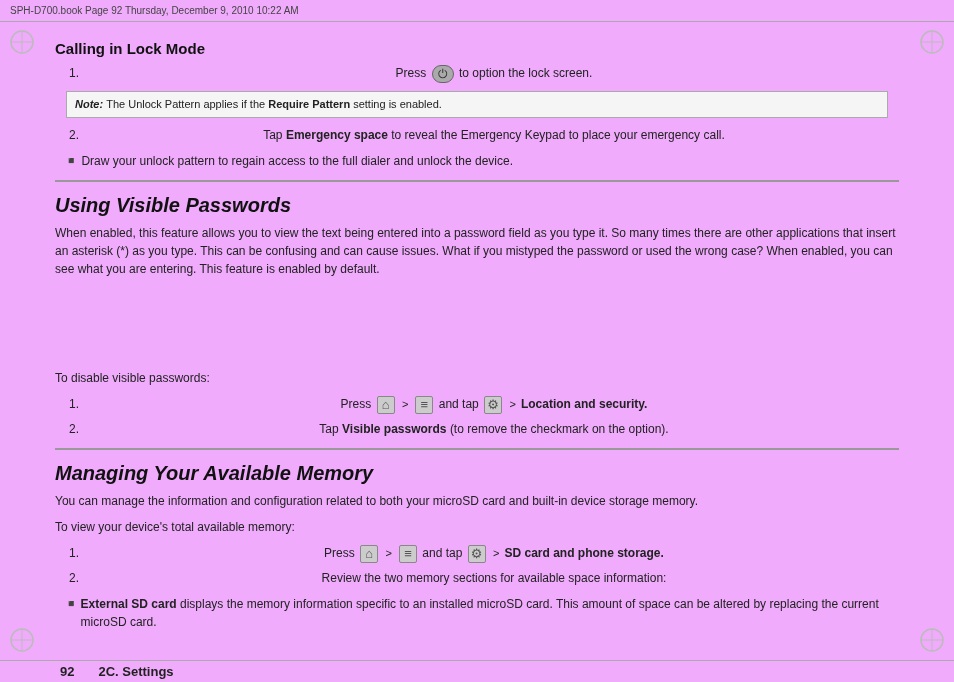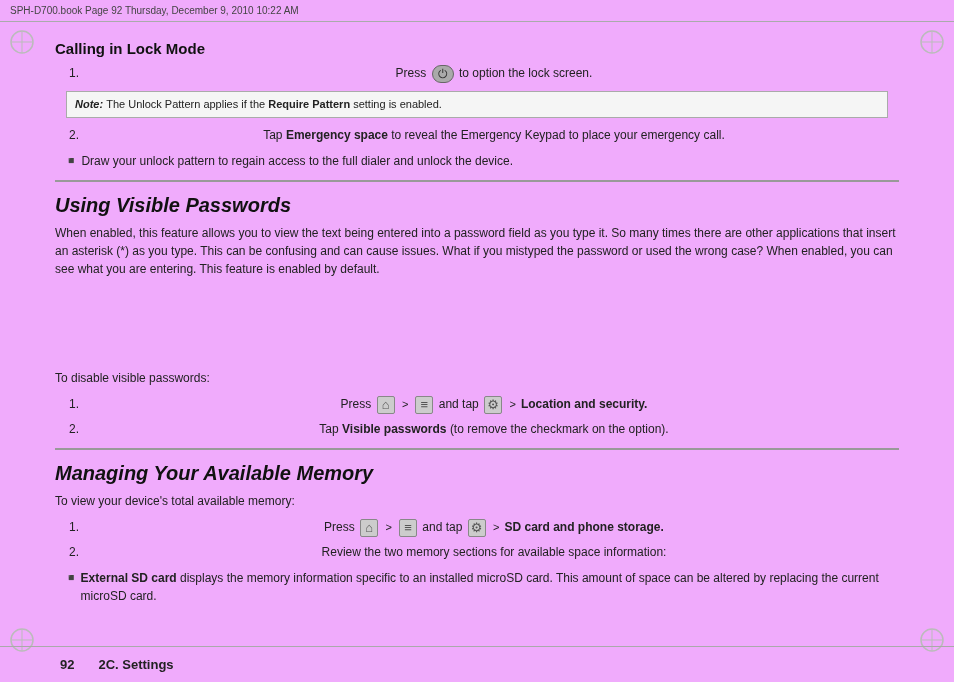--- a/index.html
+++ b/index.html
@@ -259,21 +259,21 @@
       font-size: 11px;
       margin: 0 2px;
     }
 
     
     .footer {
       position: absolute;
       bottom: 0;
       left: 0;
       right: 0;
-      height: 36px;
+      height: 22px;
       display: flex;
       align-items: center;
       padding: 0 60px;
       border-top: 1px solid #aaa;
     }
 
     .footer-page {
       font-size: 13px;
       font-weight: bold;
       margin-right: 24px;
@@ -407,20 +407,21 @@
               <span>Tap </span>
               <span class="bold">Visible passwords</span>
               <span> (to remove the checkmark on the option).</span>
             </span>
           </div>
         </div>
       </div>
 
       <div>
         <div class="section-title-italic">Managing Your Available Memory</div>
+        <p class="body-text">You can manage the information and configuration related to both your microSD card and built-in device storage memory.</p>
         <p class="body-text">To view your device's total available memory:</p>
 
         <div class="num-list">
 
           <div class="num-list-item">
             <span class="num">1.</span>
             <span class="item-content">
               <span>Press </span>
               <span class="icon-home"></span>
               <span class="chevron"> &gt; </span>

